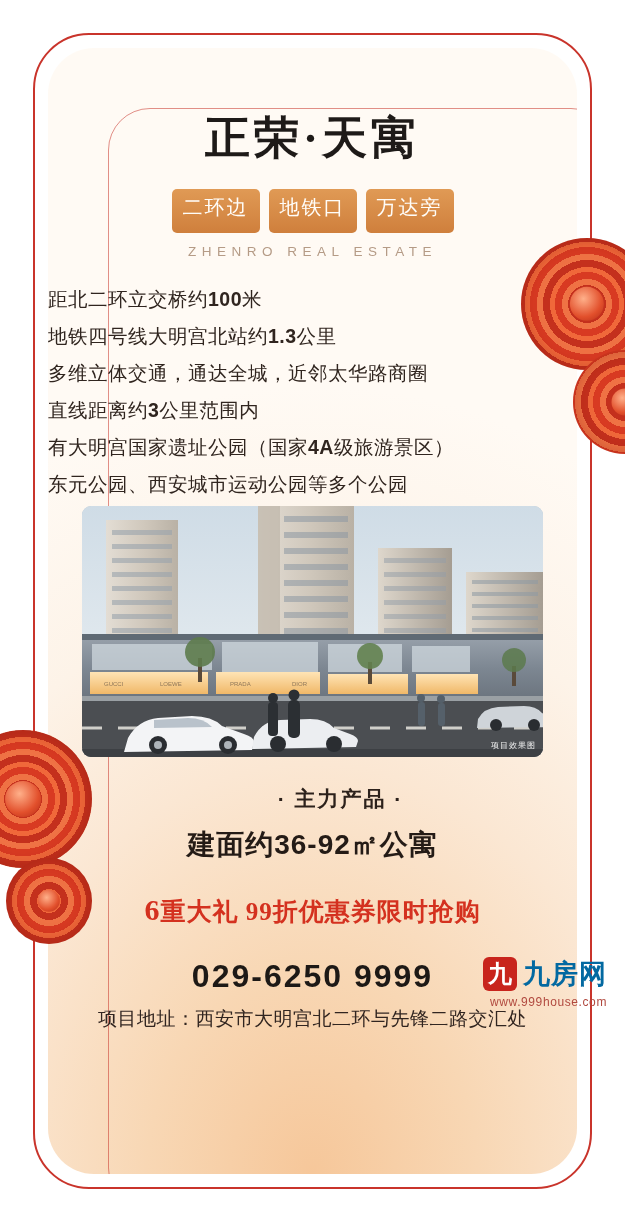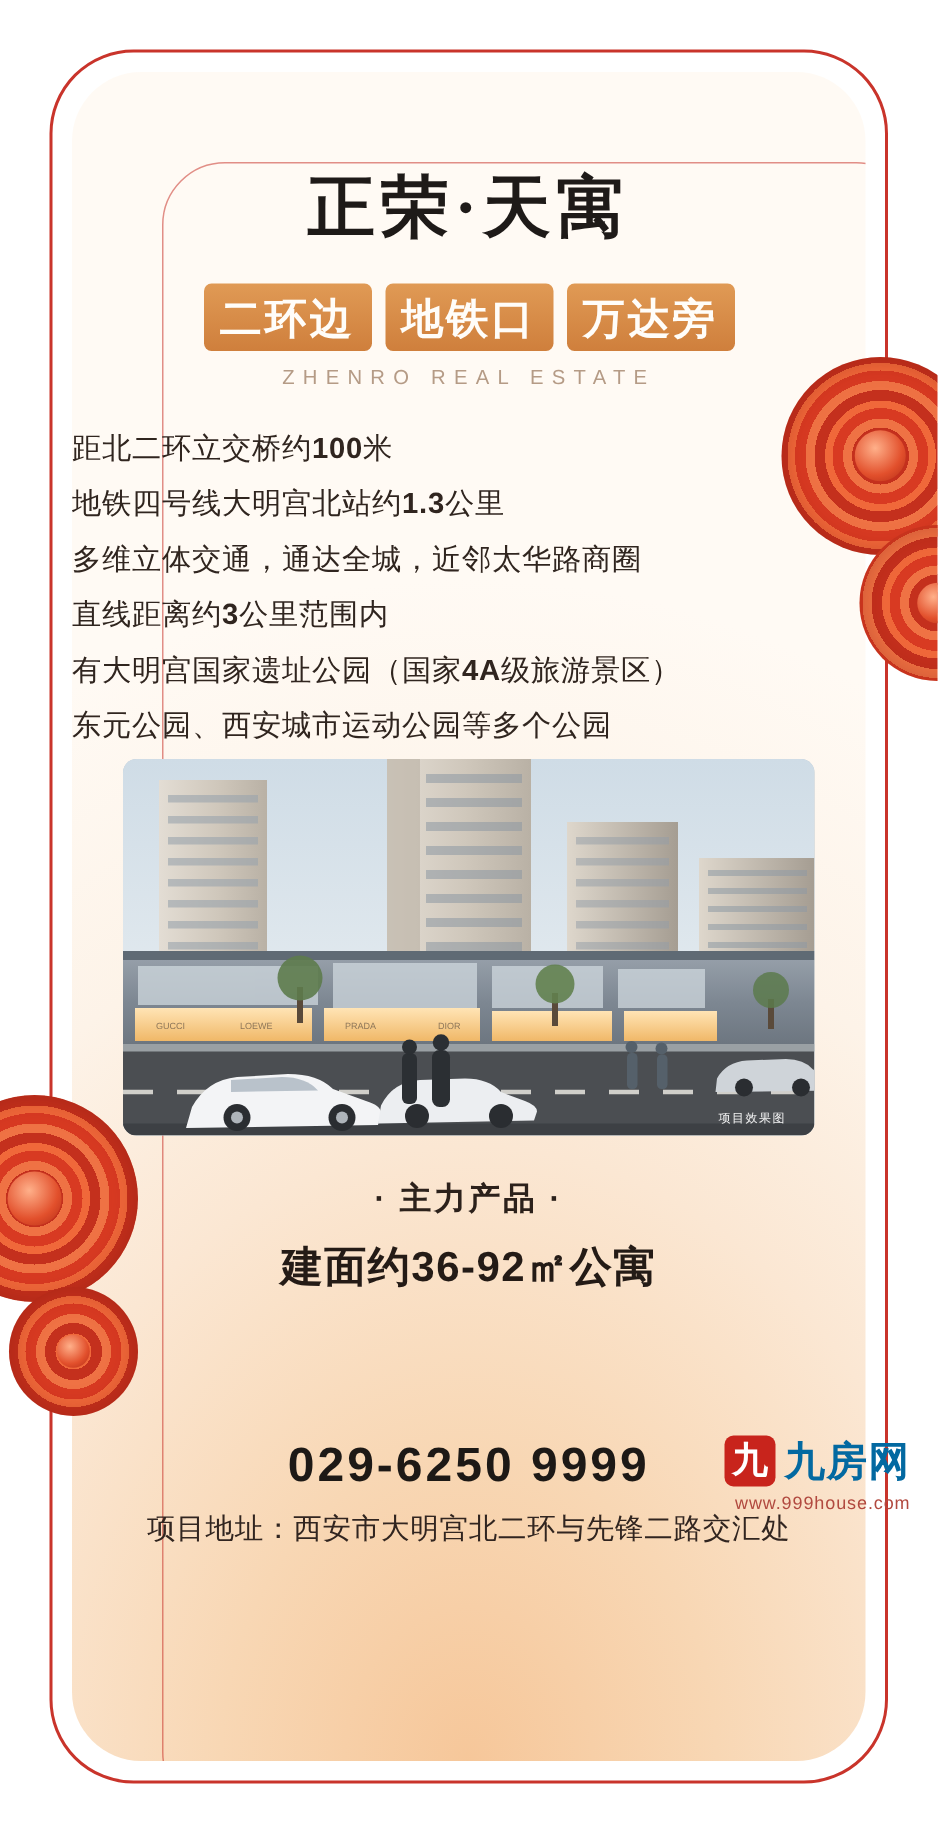--- a/index.html
+++ b/index.html
@@ -133,24 +133,24 @@
     position: absolute;
     top: 141px;
     width: 100%;
     display: flex;
     justify-content: center;
     gap: 9px;
   }
   .badge {
     background: linear-gradient(180deg, #e09a55 0%, #cf7f3c 100%);
     color: #fffdf9;
-    font-size: 28px;
-    font-weight: bold;
+    font-size: 20px;
+    font-weight: normal;
     letter-spacing: 2px;
-    padding: 5px 11px 2px;
+    padding: 5px 11px 12px;
     border-radius: 5px;
     white-space: nowrap;
   }
 
   .subtitle-en {
     position: absolute;
     top: 196px;
     width: 100%;
     text-align: center;
     font-size: 13.5px;
@@ -182,38 +182,39 @@
     top: 458px;
     width: 461px;
     height: 251px;
     border-radius: 9px;
     overflow: hidden;
     background: #b9c7d2;
   }
   .photo svg { display: block; }
   .photo-caption {
     position: absolute;
-    right: 19px;
+    right: 7px;
     bottom: 6px;
     font-size: 8px;
     color: #ffffff;
     opacity: .92;
     letter-spacing: 1px;
   }
 
   
   .product-title {
     position: absolute;
     top: 737px;
     width: 100%;
     text-align: center;
     font-size: 21px;
     font-weight: bold;
     color: #2c211b;
     letter-spacing: 2px;
+    padding-left: 28px;
   }
   .product-desc {
     position: absolute;
     top: 778px;
     width: 100%;
     text-align: center;
     font-size: 28px;
     font-weight: bold;
     color: #241b16;
     letter-spacing: 1px;
@@ -483,20 +484,21 @@
           <g fill="#2d3135">
             <rect x="498" y="0" width="0" height="0"></rect>
           </g>
         </svg>
         <div class="photo-caption">项目效果图</div>
       </div>
 
       <div class="product-title">· 主力产品 ·</div>
       <div class="product-desc">建面约36-92㎡公寓</div>
 
+      <div class="promo"><span style="font-size:30px">6</span>重大礼 99折优惠券限时抢购</div>
 
       <div class="phone">029-6250 9999</div>
       <div class="address">项目地址：西安市大明宫北二环与先锋二路交汇处</div>
     </div>
   </div>
 
   <div class="swirl" id="swirl-right"></div>
   <div class="swirl" id="swirl-right-2"></div>
   <div class="swirl" id="swirl-left"></div>
   <div class="swirl" id="swirl-left-2"></div>

